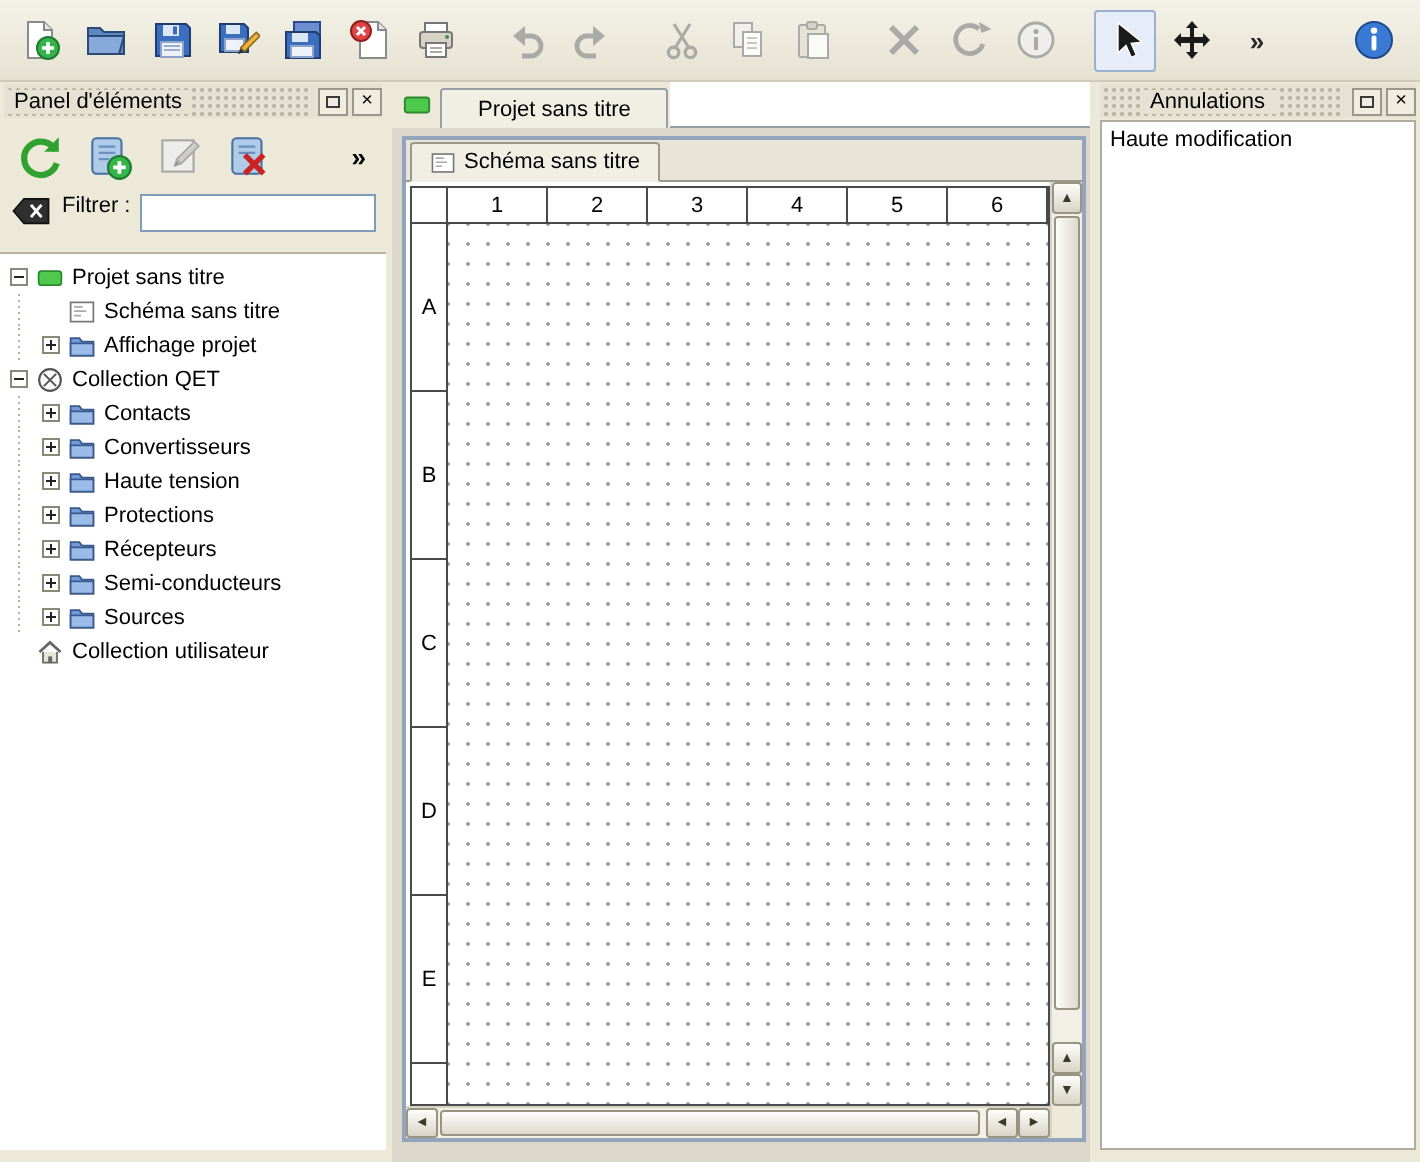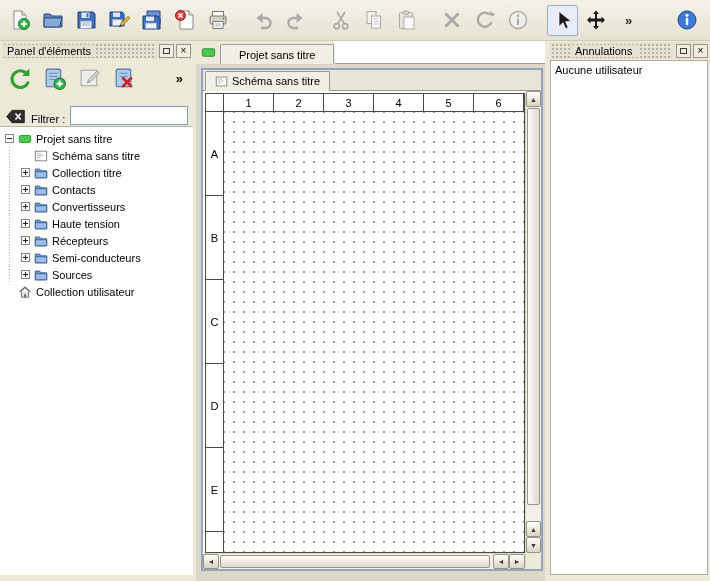--- a/index.html
+++ b/index.html
@@ -33,21 +33,21 @@
   .dock-btns{margin-left:auto;display:flex;background:#E5E2D4;padding-left:2px;align-items:center;}
   .dock-btn{width:15px;height:14px;display:flex;align-items:center;justify-content:center;border:1px solid #9A9788;background:#F0EDE0;margin-left:2px;font-size:10px;line-height:1;}
   .float-glyph{display:block;width:7px;height:6px;border:1px solid #3a3a3a;}
 
   .panel-toolbar{height:38px;display:flex;align-items:center;padding:0 3px;}
   .pt-btn{width:32px;height:32px;display:flex;align-items:center;justify-content:center;border:1px solid transparent;border-radius:2px;margin-right:3px;}
   .pt-btn svg{width:25px;height:25px;}
   .pt-btn.disabled{opacity:.85;}
   .pt-overflow{margin-left:auto;margin-right:7px;font-size:13px;font-weight:bold;}
 
-  .filter-row{height:28px;display:flex;align-items:flex-end;gap:5px;padding:0 5px;}
+  .filter-row{height:28px;display:flex;align-items:flex-start;gap:5px;padding:0 5px;}
   .filter-icon{display:flex;}
   .filter-icon svg{width:21px;height:17px;}
   .filter-input{flex:1;height:19px;border:1px solid #7F9DB9;background:#fff;font:11px "Liberation Sans",sans-serif;padding:0 3px;min-width:0;}
 
   .tree{flex:1;background:#fff;border-top:1px solid #B8B4A4;margin-top:1px;overflow:hidden;padding:3px 0 0 2px;}
   .tree-row{height:17px;display:flex;align-items:center;}
   .tree-indent{width:16px;align-self:stretch;position:relative;}
   .tree-indent::before{content:"";position:absolute;left:7px;top:0;bottom:0;width:1px;background-image:repeating-linear-gradient(to bottom,#B5B2A5 0 1px,transparent 1px 3px);}
   .tree-exp{width:9px;height:9px;border:1px solid #8A8878;background:#fff;position:relative;margin:0 4px 0 3px;flex:none;}
   .tree-exp.empty{border:none;background:transparent;}
@@ -369,21 +369,31 @@
           </div>
           <div class="tree-row">
             <span class="tree-indent"></span>
             <span class="tree-exp plus"></span>
             <span class="tree-icon">
               <svg viewBox="0 0 16 16">
                 <path d="M1.5 3.5h5l1.5 2h6.5v8H1.5z" fill="#6f9bd8" stroke="#3a5a8a"></path>
                 <path d="M1.5 6.5h13v7H1.5z" fill="#9abce8" stroke="#3a5a8a"></path>
               </svg>
             </span>
-            <span class="tree-label">Collection titre</span>
+            <span class="tree-label">Affichage projet</span>
+          </div>
+          <div class="tree-row">
+            <span class="tree-exp minus"></span>
+            <span class="tree-icon">
+              <svg viewBox="0 0 16 16">
+                <circle cx="8" cy="8" r="6.2" fill="#fafafa" stroke="#555" stroke-width="1.2"></circle>
+                <path d="M4.5 4.5l7 7M11.5 4.5l-7 7" stroke="#555" stroke-width="1.2"></path>
+              </svg>
+            </span>
+            <span class="tree-label">Collection QET</span>
           </div>
           <div class="tree-row">
             <span class="tree-indent"></span>
             <span class="tree-exp plus"></span>
             <span class="tree-icon">
               <svg viewBox="0 0 16 16">
                 <path d="M1.5 3.5h5l1.5 2h6.5v8H1.5z" fill="#6f9bd8" stroke="#3a5a8a"></path>
                 <path d="M1.5 6.5h13v7H1.5z" fill="#9abce8" stroke="#3a5a8a"></path>
               </svg>
             </span>
@@ -403,20 +413,31 @@
           <div class="tree-row">
             <span class="tree-indent"></span>
             <span class="tree-exp plus"></span>
             <span class="tree-icon">
               <svg viewBox="0 0 16 16">
                 <path d="M1.5 3.5h5l1.5 2h6.5v8H1.5z" fill="#6f9bd8" stroke="#3a5a8a"></path>
                 <path d="M1.5 6.5h13v7H1.5z" fill="#9abce8" stroke="#3a5a8a"></path>
               </svg>
             </span>
             <span class="tree-label">Haute tension</span>
+          </div>
+          <div class="tree-row">
+            <span class="tree-indent"></span>
+            <span class="tree-exp plus"></span>
+            <span class="tree-icon">
+              <svg viewBox="0 0 16 16">
+                <path d="M1.5 3.5h5l1.5 2h6.5v8H1.5z" fill="#6f9bd8" stroke="#3a5a8a"></path>
+                <path d="M1.5 6.5h13v7H1.5z" fill="#9abce8" stroke="#3a5a8a"></path>
+              </svg>
+            </span>
+            <span class="tree-label">Protections</span>
           </div>
           <div class="tree-row">
             <span class="tree-indent"></span>
             <span class="tree-exp plus"></span>
             <span class="tree-icon">
               <svg viewBox="0 0 16 16">
                 <path d="M1.5 3.5h5l1.5 2h6.5v8H1.5z" fill="#6f9bd8" stroke="#3a5a8a"></path>
                 <path d="M1.5 6.5h13v7H1.5z" fill="#9abce8" stroke="#3a5a8a"></path>
               </svg>
             </span>
@@ -539,18 +560,18 @@
       <div class="dock-titlebar">
         <span class="dock-title-text">Annulations</span>
         <span class="dock-btns">
           <span class="dock-btn">
               <span class="float-glyph"></span>
             </span>
           <span class="dock-btn">×</span>
         </span>
       </div>
       <div class="undo-list">
-        <div class="undo-empty">Aucune utilisateur</div>
+        <div class="undo-empty">Haute modification</div>
       </div>
     </div>
 
   </div>
 </div>
 
 </body></html>

